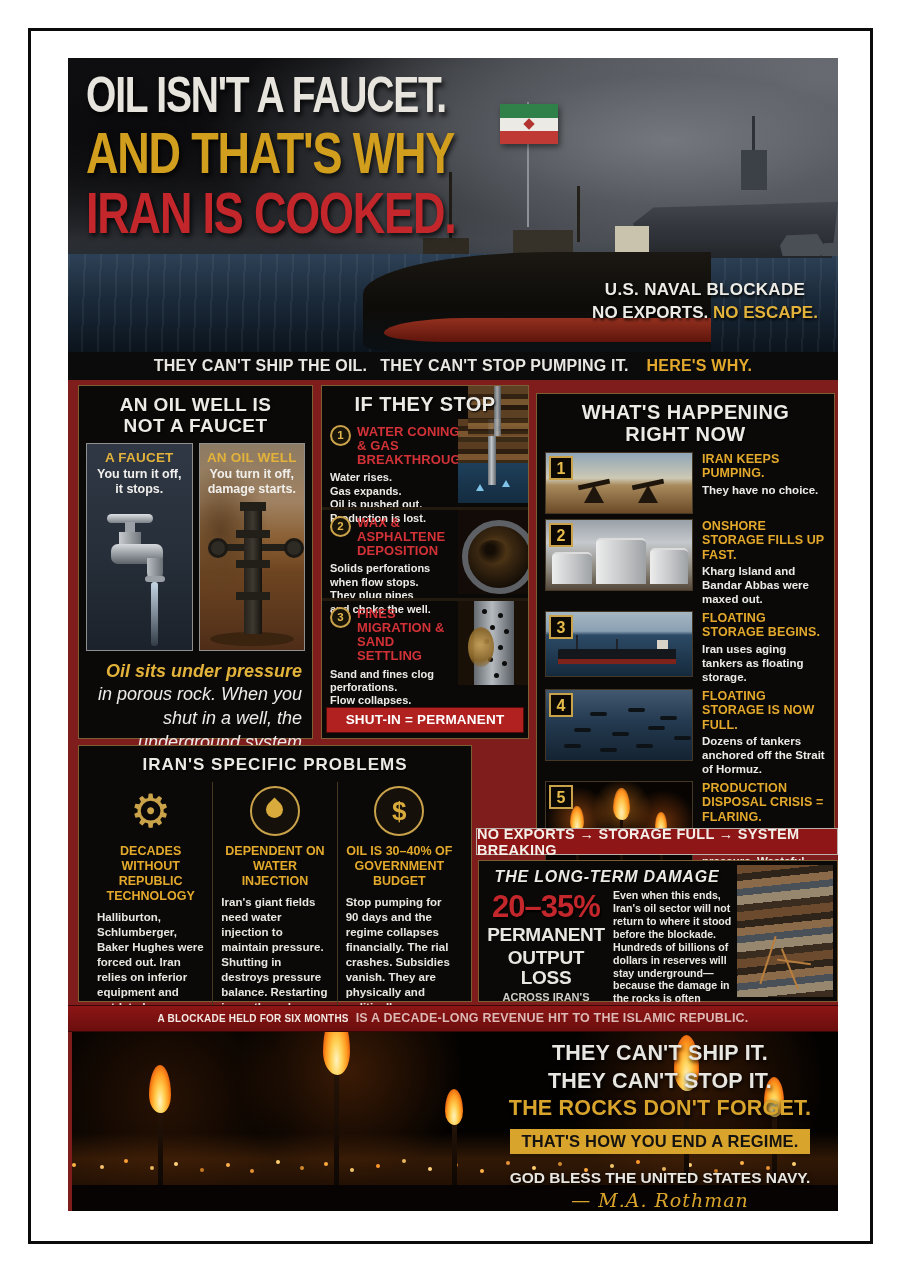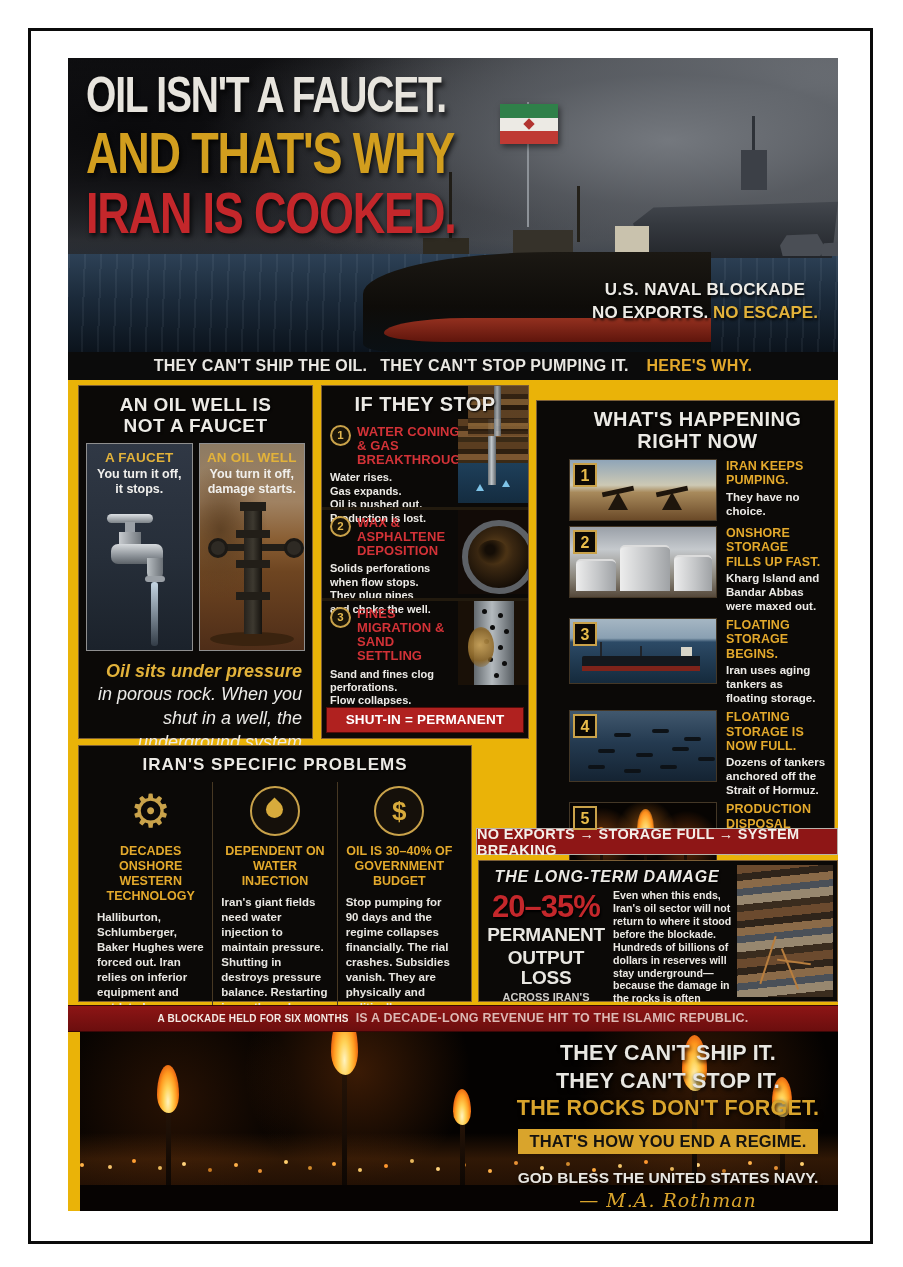--- a/index.html
+++ b/index.html
@@ -1,20 +1,20 @@
 <!DOCTYPE html>
 <html><head>
 <meta charset="utf-8">
 <style>
   html,body{margin:0;padding:0;}
   body{width:903px;height:1267px;background:#ffffff;position:relative;overflow:hidden;
        font-family:"Liberation Sans",sans-serif;-webkit-font-smoothing:antialiased;}
   .frame-line{position:absolute;left:28px;top:28px;width:845px;height:1216px;
       border:3px solid #0b0b0b;box-sizing:border-box;}
-  .poster{position:absolute;left:68px;top:58px;width:770px;height:1153px;background:#eab308;overflow:hidden;}
+  .poster{position:absolute;left:68px;top:58px;width:770px;height:1153px;background:#7f1d1d;overflow:hidden;}
 
   
   .hero{position:absolute;left:0;top:0;width:770px;height:294px;overflow:hidden;
     background:
       radial-gradient(ellipse at 78% 28%, #74787e 0%, rgba(90,94,100,.8) 22%, rgba(70,74,80,0) 55%),
       radial-gradient(ellipse at 95% 10%, #888c92 0%, rgba(120,124,130,0) 45%),
       radial-gradient(ellipse at 8% 25%, #0a0a0c 0%, rgba(10,10,12,0) 55%),
       linear-gradient(180deg,#131315 0%,#232327 40%,#3c4046 62%,#2b3440 72%,#101a24 100%);}
   .hero-sea{position:absolute;left:0;top:196px;width:100%;height:98px;
       background:linear-gradient(180deg,#2d4156 0%,#1b2a3a 45%,#0b131c 100%);}
@@ -138,21 +138,21 @@
   .img-sand .hole{position:absolute;left:24px;top:8px;width:5px;height:5px;border-radius:50%;background:#0c0c0c;
       box-shadow:16px 4px 0 0 #0c0c0c,8px 16px 0 0 #0c0c0c,22px 20px 0 0 #0c0c0c,2px 30px 0 0 #0c0c0c,
       16px 36px 0 0 #0c0c0c,6px 48px 0 0 #0c0c0c,20px 52px 0 0 #0c0c0c,12px 64px 0 0 #0c0c0c;}
   .img-sand .sand{position:absolute;left:10px;top:26px;width:26px;height:40px;border-radius:50%;
       background:radial-gradient(circle at 45% 45%, #c9a053 0%, #8a6527 60%, rgba(0,0,0,0) 100%);opacity:.9;}
   .stop-footer{position:absolute;left:5px;right:5px;bottom:6px;height:24px;background:#b0211f;
       color:#fff;font-weight:bold;font-size:13.5px;text-align:center;line-height:24px;letter-spacing:.2px;
       box-shadow:0 0 0 1px #530b0a;}
 
   
-  .now-panel{left:468px;top:342px;width:299px;height:440px;padding-left:24px;}
+  .now-panel{left:468px;top:335px;width:299px;height:440px;}
   .now-panel .ptitle{font-size:20px;padding-top:7px;}
   .now-list{padding:6px 8px 0 8px;}
   .now-item{display:flex;margin-bottom:5px;}
   .now-photo{position:relative;flex:0 0 148px;border:1px solid #443726;box-sizing:border-box;overflow:hidden;}
   .h64{height:62px;} .h74{height:72px;} .h68{height:66px;} .h74b{height:72px;} .h92{height:90px;}
   .num-badge{position:absolute;left:3px;top:3px;width:24px;height:24px;background:#0c0905;border:2px solid #c9a24a;
       box-sizing:border-box;color:#e8bc4a;font-size:16px;font-weight:bold;text-align:center;line-height:21px;z-index:3;}
   .now-text{margin-left:9px;flex:1;}
   .now-title{color:#e3a92c;font-size:12.5px;font-weight:bold;line-height:1.15;letter-spacing:.1px;}
   .now-body{color:#eceae6;font-size:11.5px;line-height:1.22;margin-top:2px;font-weight:bold;}
@@ -227,21 +227,21 @@
   
   .banner{position:absolute;left:0;top:947px;width:770px;height:27px;
       background:linear-gradient(180deg,#8d1515 0%,#6b0e0e 100%);
       display:flex;align-items:baseline;justify-content:center;gap:7px;padding-top:0;
       border-top:1px solid #3a0707;border-bottom:1px solid #3a0707;box-sizing:border-box;
       line-height:25px;}
   .banner .big{color:#f3e9e3;font-weight:bold;font-size:10px;letter-spacing:.2px;}
   .banner .small{color:#dcb9b4;font-weight:bold;font-size:12.5px;letter-spacing:.2px;}
 
   
-  .outro{position:absolute;left:12px;top:974px;width:770px;height:179px;background:#040201;overflow:hidden;}
+  .outro{position:absolute;left:4px;top:974px;width:770px;height:179px;background:#040201;overflow:hidden;}
   .glowband{position:absolute;left:0;bottom:26px;height:52px;width:100%;
       background:linear-gradient(180deg,rgba(0,0,0,0) 0%,rgba(150,75,16,.30) 50%,rgba(60,28,6,.55) 100%);}
   .ground{position:absolute;left:0;bottom:0;width:100%;height:26px;background:#060302;}
   .lights{position:absolute;left:0;bottom:44px;width:4px;height:4px;border-radius:50%;background:#ffb347;
       box-shadow:28px 2px 0 0 #f5c26b,52px -4px 0 0 #ff9f33,78px 3px 0 0 #e8b75c,102px -1px 0 0 #ffd27d,
       128px 5px 0 0 #c97a22,154px 0 0 0 #ffb14a,178px 6px 0 0 #e89236,204px -3px 0 0 #ffcf6e,
       228px 3px 0 0 #d08a2c,252px -1px 0 0 #ffab3f,278px 5px 0 0 #f3c568,304px 1px 0 0 #ff9830,
       330px -4px 0 0 #e8b75c,356px 4px 0 0 #ffd27d,382px 0 0 0 #c97a22,408px 6px 0 0 #ffb14a,
       434px -2px 0 0 #e89236,460px 3px 0 0 #ffcf6e,486px -1px 0 0 #d08a2c,512px 5px 0 0 #ffab3f,
       538px 1px 0 0 #f3c568,564px -3px 0 0 #ff9830,590px 4px 0 0 #e8b75c,616px 0 0 0 #ffd27d,
@@ -515,21 +515,21 @@
 
   <div class="chain-bar">NO EXPORTS → STORAGE FULL → SYSTEM BREAKING</div>
 
   <div class="panel problems-panel">
     <div class="ptitle">IRAN'S SPECIFIC PROBLEMS</div>
     <div class="prob-cols">
       <div class="prob-col">
         <div class="prob-icon-wrap">
           <span class="gear-glyph">⚙</span>
         </div>
-        <div class="prob-title">DECADES ONSHORE WESTERN TECHNOLOGY</div>
+        <div class="prob-title">DECADES WITHOUT REPUBLIC TECHNOLOGY</div>
         <div class="prob-text">Halliburton, Schlumberger, Baker Hughes were forced out. Iran relies on inferior equipment and outdated technology. Workovers and stimulation are far below modern standards.</div>
       </div>
       <div class="prob-col">
         <div class="prob-icon-wrap">
           <div class="icon-circle">
             <div class="drop-shape"></div>
           </div>
         </div>
         <div class="prob-title">DEPENDENT ON WATER INJECTION</div>
         <div class="prob-text">Iran's giant fields need water injection to maintain pressure. Shutting in destroys pressure balance. Restarting is costly and returns less oil.</div>

